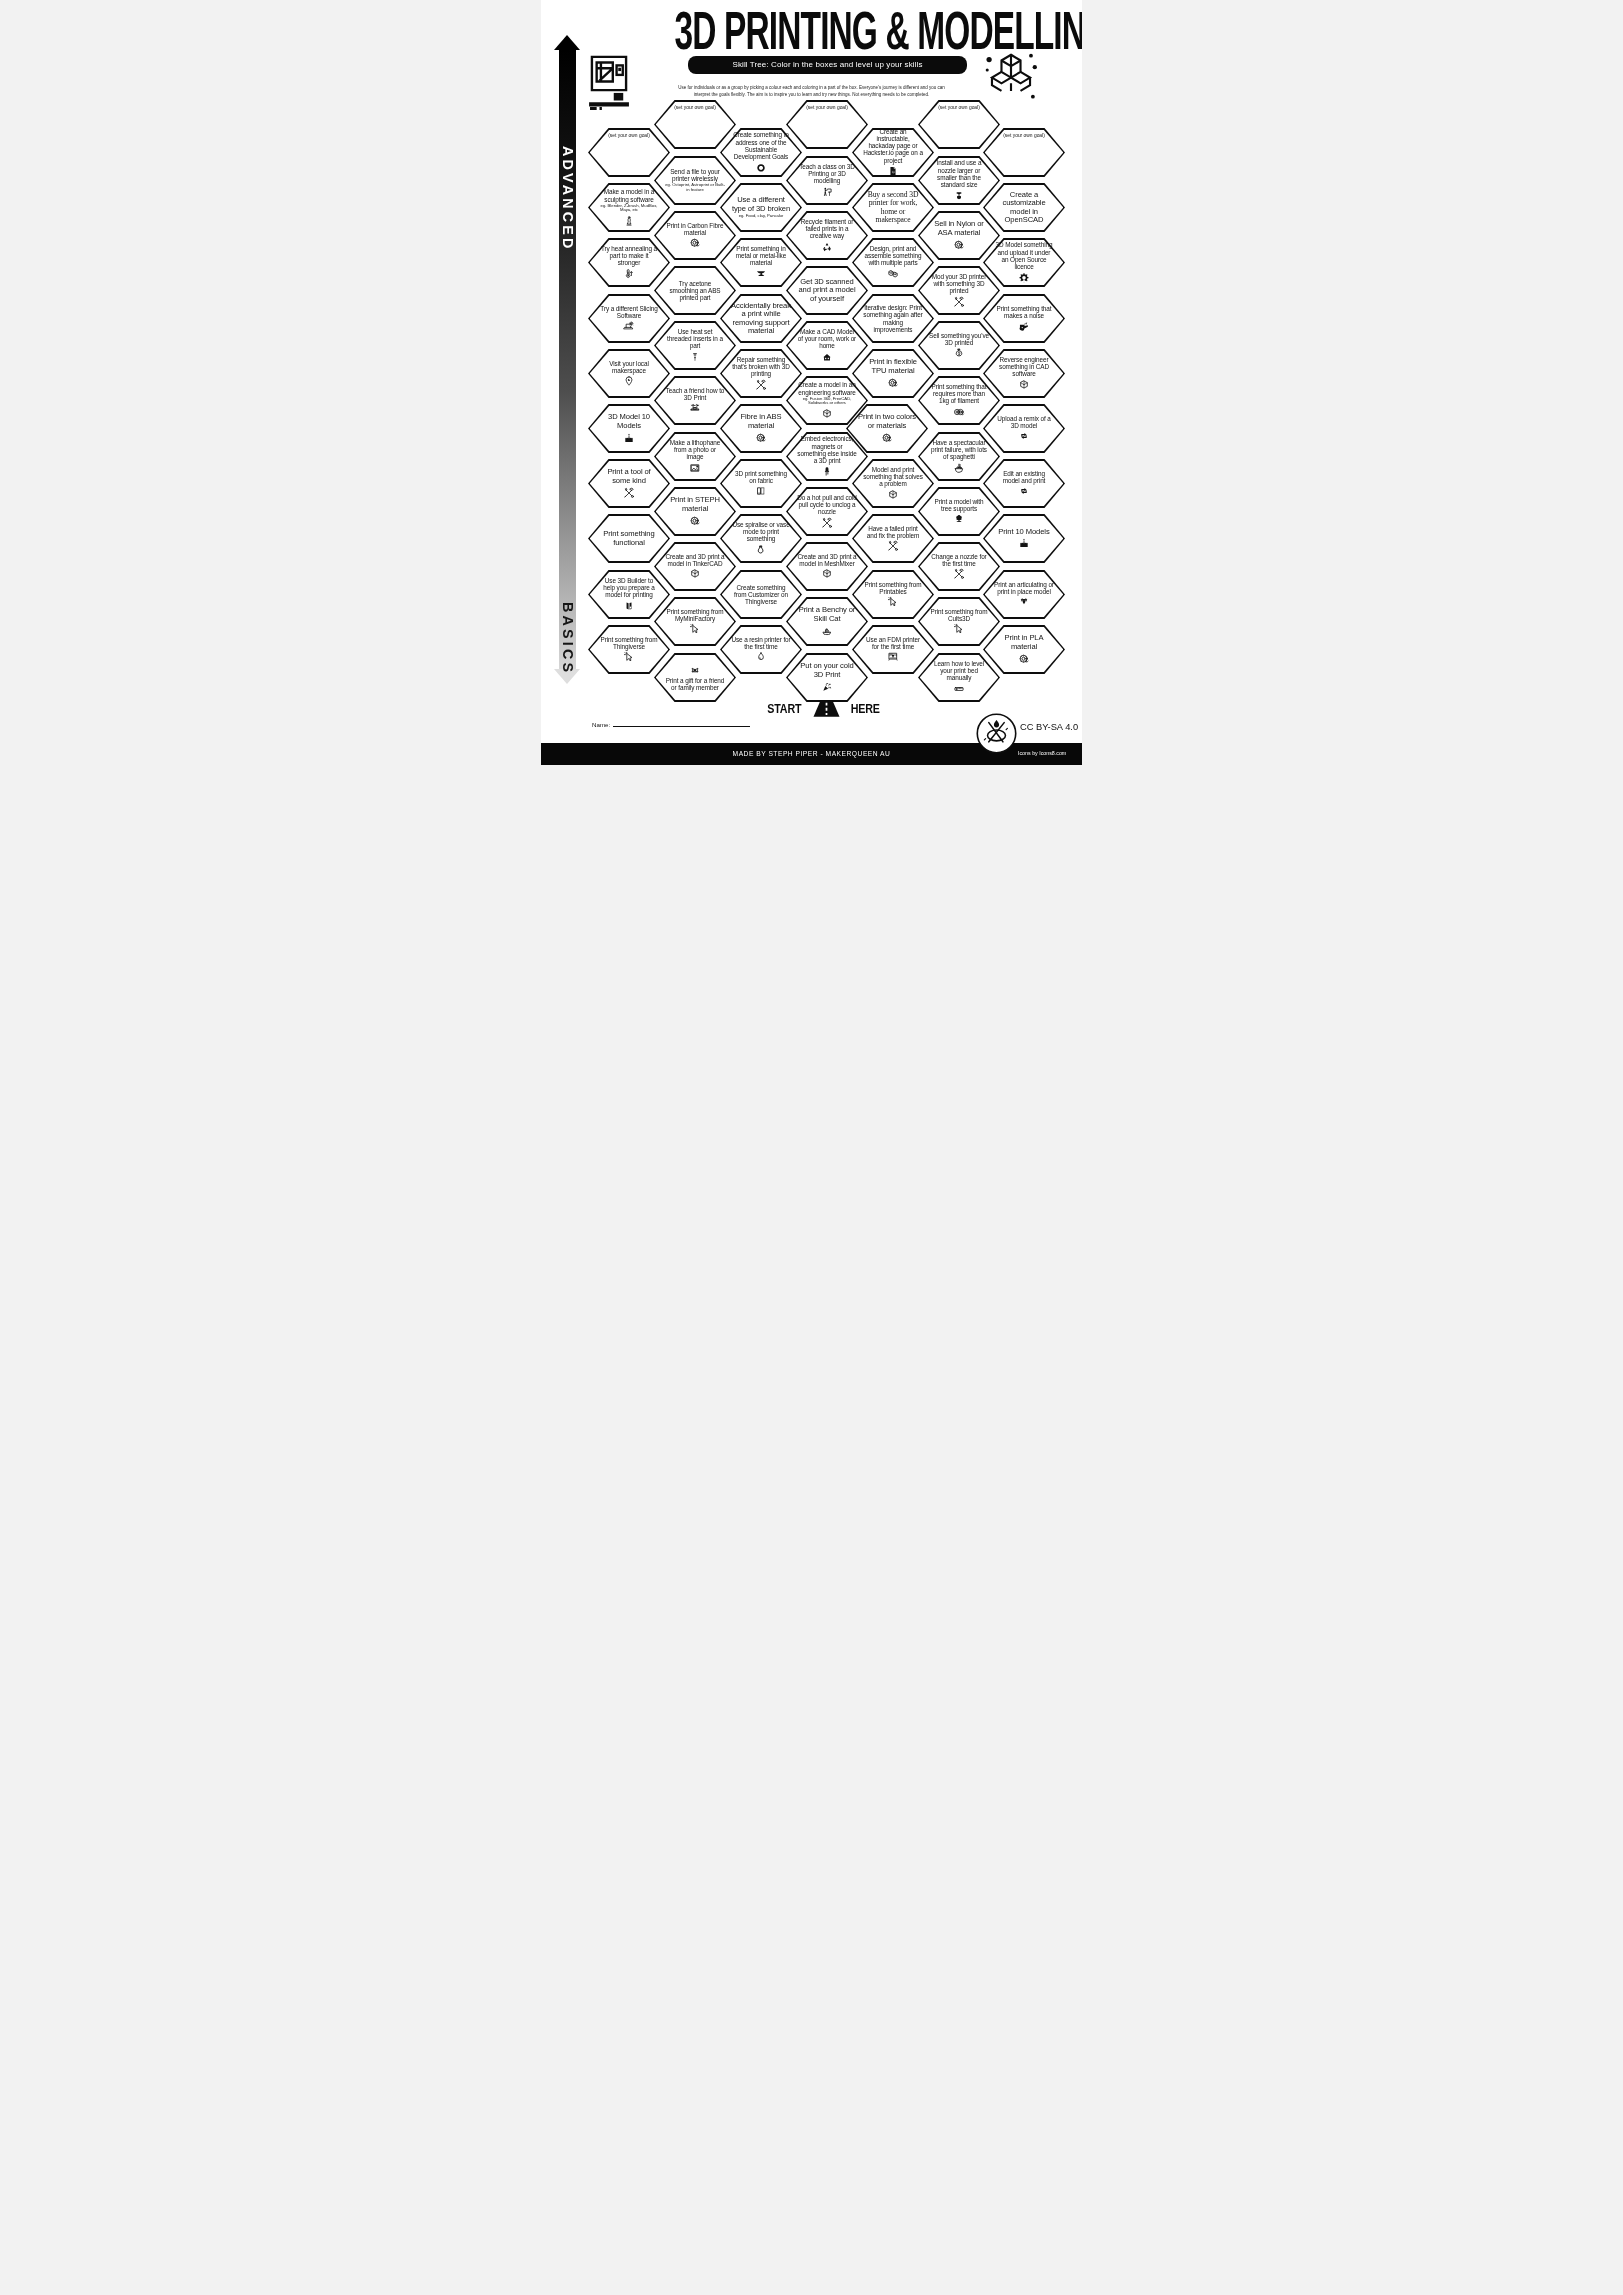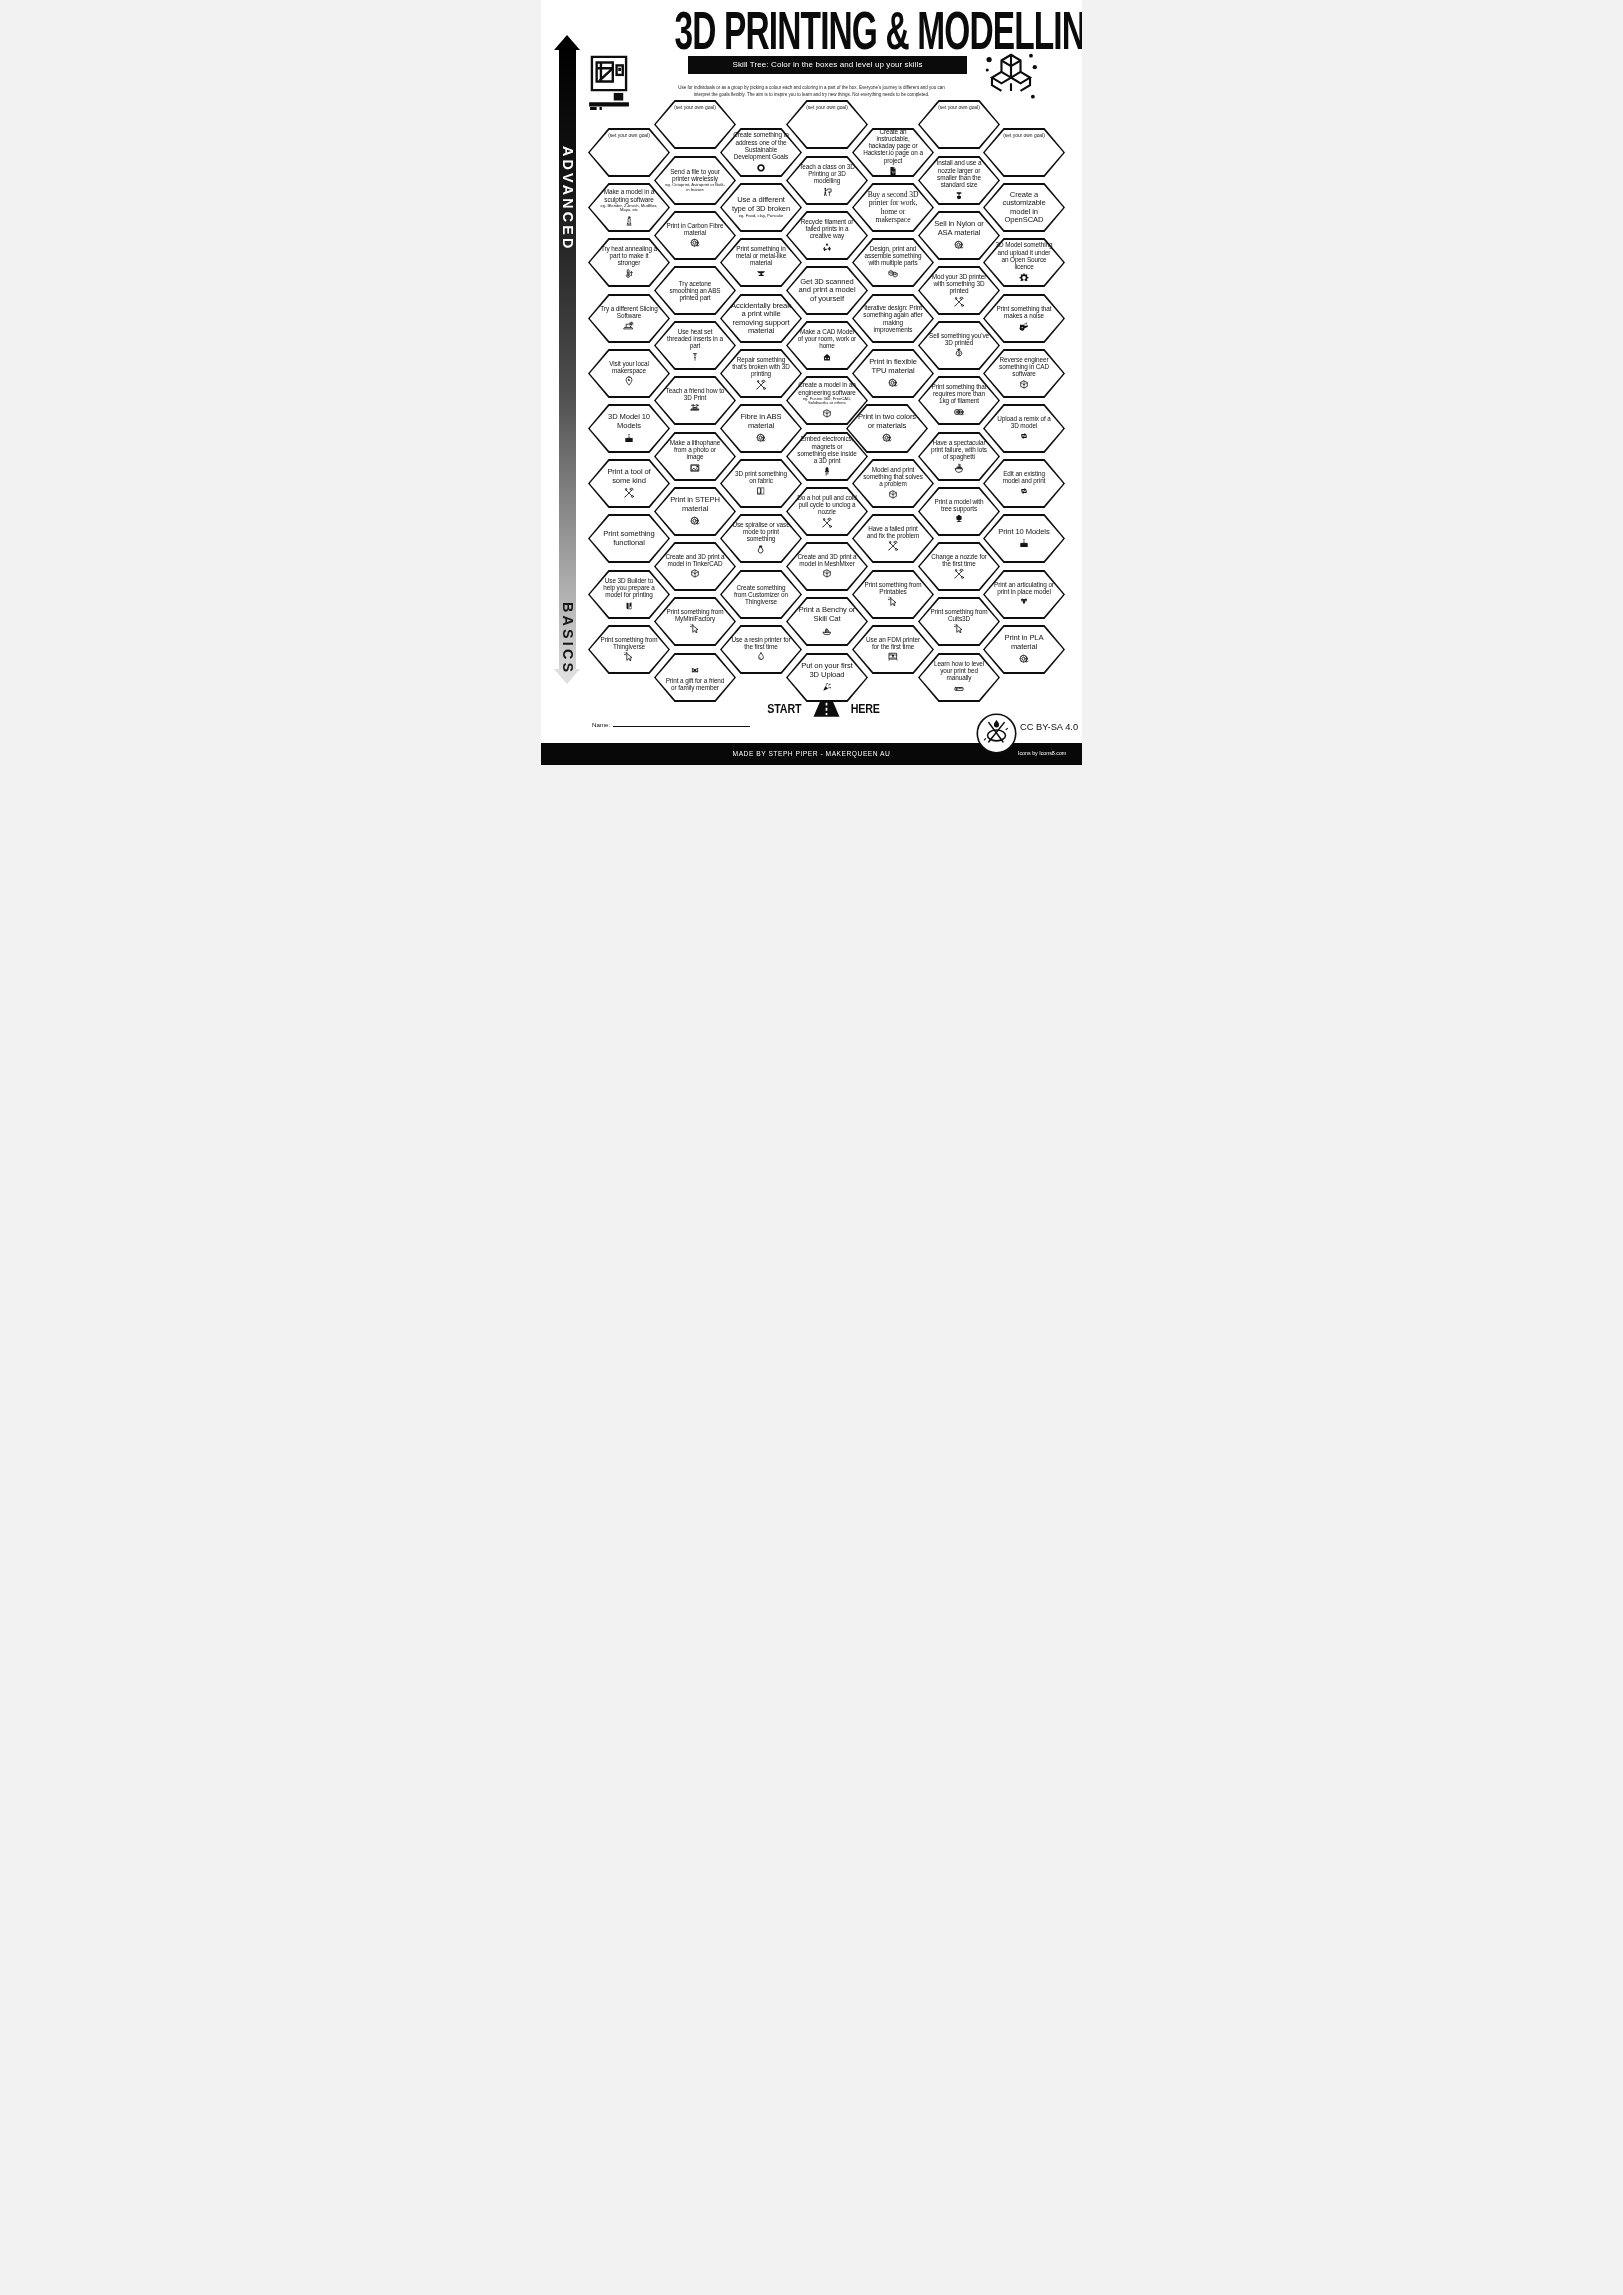--- a/index.html
+++ b/index.html
@@ -3,21 +3,21 @@
 <meta charset="utf-8">
 <style>
   html,body{margin:0;padding:0;background:#f2f2f2;font-family:"Liberation Sans",sans-serif;}
   #page{position:relative;width:541px;height:765px;background:#ffffff;margin:0 auto;overflow:hidden;color:#111;}
 
   
   .title-wrap{position:absolute;left:0;right:0;top:2.8px;text-align:center;}
   .title-wrap h1{margin:0;font-size:54px;font-weight:900;letter-spacing:-1.4px;line-height:1;
     display:inline-block;transform:scaleX(.62);transform-origin:center;white-space:nowrap;color:#0b0b0b;}
   .subtitle-banner{position:absolute;left:147px;top:56px;width:279px;height:17.6px;background:#0b0b0b;
-    display:flex;align-items:center;justify-content:center;}
+    display:flex;align-items:center;justify-content:center;border-radius:8px;}
   .subtitle-banner span{color:#fff;font-size:8px;letter-spacing:0.1px;}
   .description{position:absolute;left:118px;top:85px;width:305px;text-align:center;font-size:4.5px;line-height:1.5;color:#222;}
 
   .printer-logo{position:absolute;left:43px;top:54px;width:50px;height:56px;}
   .cube-logo{position:absolute;left:442px;top:50px;width:56px;height:59px;}
 
   
   .arrow-head-up{position:absolute;left:13.4px;top:35px;width:0;height:0;
     border-left:13px solid transparent;border-right:13px solid transparent;border-bottom:15.7px solid #000;}
   .arrow-shaft{position:absolute;left:17.6px;top:50px;width:17.6px;height:620px;
@@ -611,21 +611,21 @@
               <path d="M10.1 9.6V7.7h2.3v1.9" stroke-width="1.3"></path>
               <path d="M10.5 11.7h2.7v1.7h-2.7z" stroke-width="1.2"></path>
               <circle cx="15.7" cy="13.1" r=".5" fill="currentColor" stroke="none"></circle>
             </svg></div>
     </div>
   </div>
       <div class="hex lg" style="left: 245px; top: 653px;">
     <div class="hex-border"></div>
     <div class="hex-inner"></div>
     <div class="hex-content">
-      <div class="hex-label">Put on your first 3D Upload</div>
+      <div class="hex-label">Put on your cold 3D Print</div>
 
       <div class="hex-icon"><svg viewBox="0 0 24 24" fill="none" stroke="currentColor" stroke-width="1.6" stroke-linecap="round" stroke-linejoin="round">
               <g fill="currentColor" stroke="none">
                 <path d="M4.6 19.4l4.1-9.6 5.5 5.5z"></path>
                 <circle cx="13.4" cy="4.8" r="1"></circle>
                 <circle cx="17.8" cy="7.1" r="1"></circle>
                 <circle cx="19.2" cy="12.4" r=".9"></circle>
                 <circle cx="15.9" cy="9.9" r=".7"></circle>
               </g>
               <path d="M14.9 13.6c1.5-.7 3-.5 4.6.4M10.6 8.8c-.4-1.5-.1-2.9 1-4.1M15.3 7.6c.7-.9 1.7-1.3 3-1.2" stroke-width="1.3"></path>

